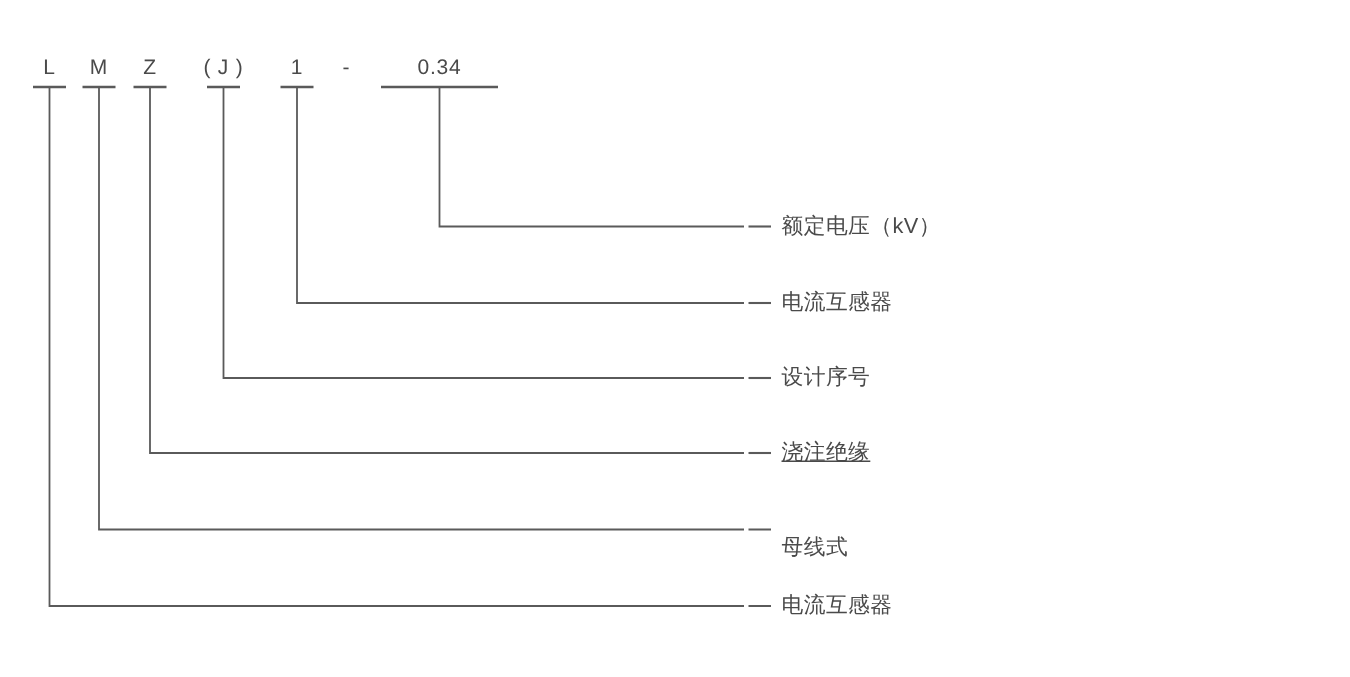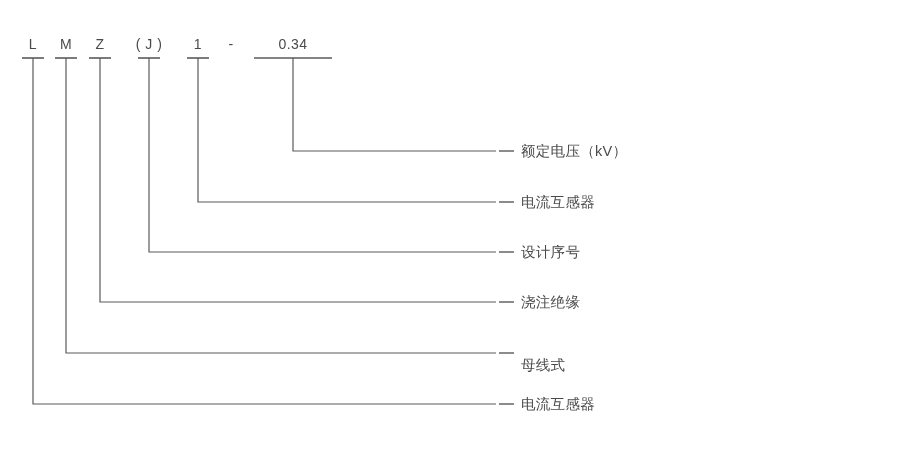--- a/index.html
+++ b/index.html
@@ -80,18 +80,18 @@
       <div class="code-char" style="left: 60px; top: 37px; width: 80px;">Z</div>
       <div class="code-char" style="left: 109px; top: 37px; width: 80px;">( J )</div>
       <div class="code-char" style="left: 158px; top: 37px; width: 80px;">1</div>
       <div class="code-char" style="left: 191px; top: 37px; width: 80px;">-</div>
       <div class="code-char" style="left: 253px; top: 37px; width: 80px;">0.34</div>
     </div>
   <div id="leaf-labels">
       <div class="leaf-label" style="left: 521px; top: 144px;">额定电压（kV）</div>
       <div class="leaf-label" style="left: 521px; top: 195px;">电流互感器</div>
       <div class="leaf-label" style="left: 521px; top: 245px;">设计序号</div>
-      <div class="leaf-label" style="left: 521px; top: 295px;">浇注绝缘</div>
+      <div class="leaf-label" style="left: 521px; top: 295px; text-decoration: underline;">浇注绝缘</div>
       <div class="leaf-label" style="left: 521px; top: 358px;">母线式</div>
       <div class="leaf-label" style="left: 521px; top: 397px; text-align: right;">电流互感器</div>
     </div>
 
 </div>
 
 </body></html>

